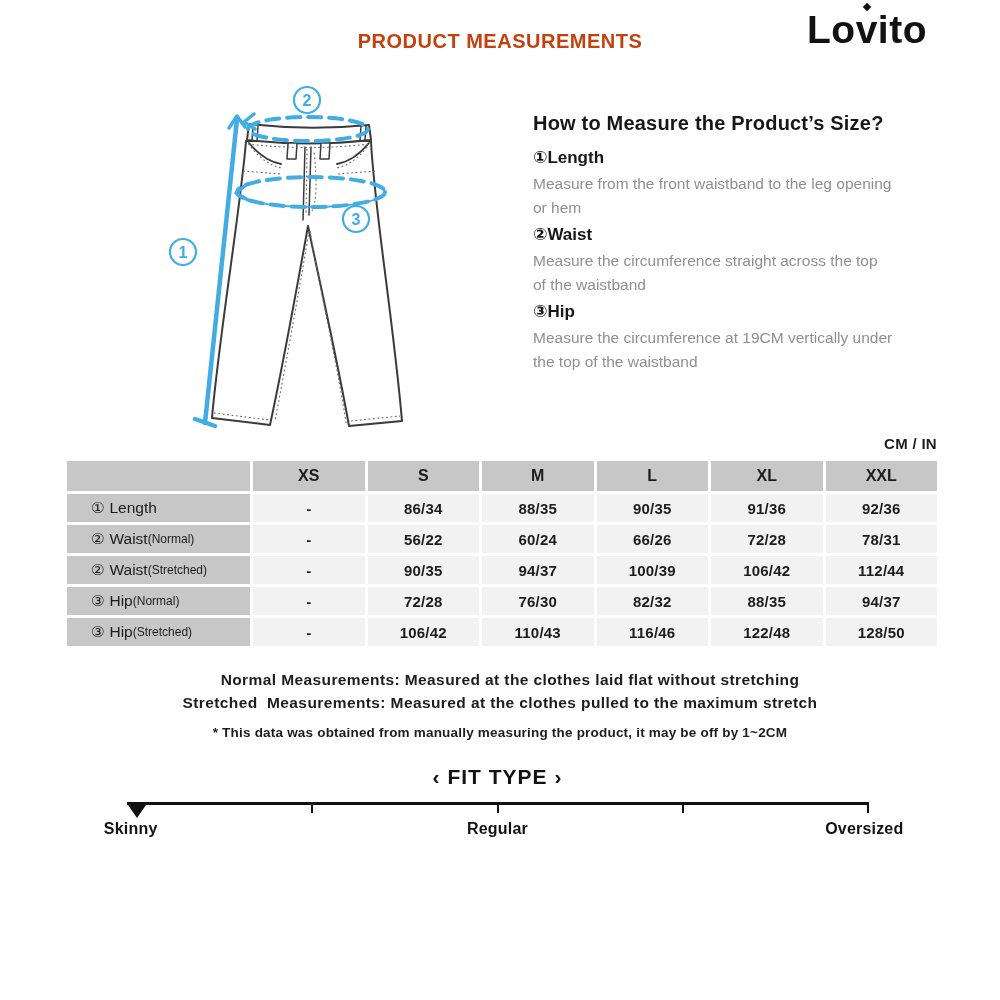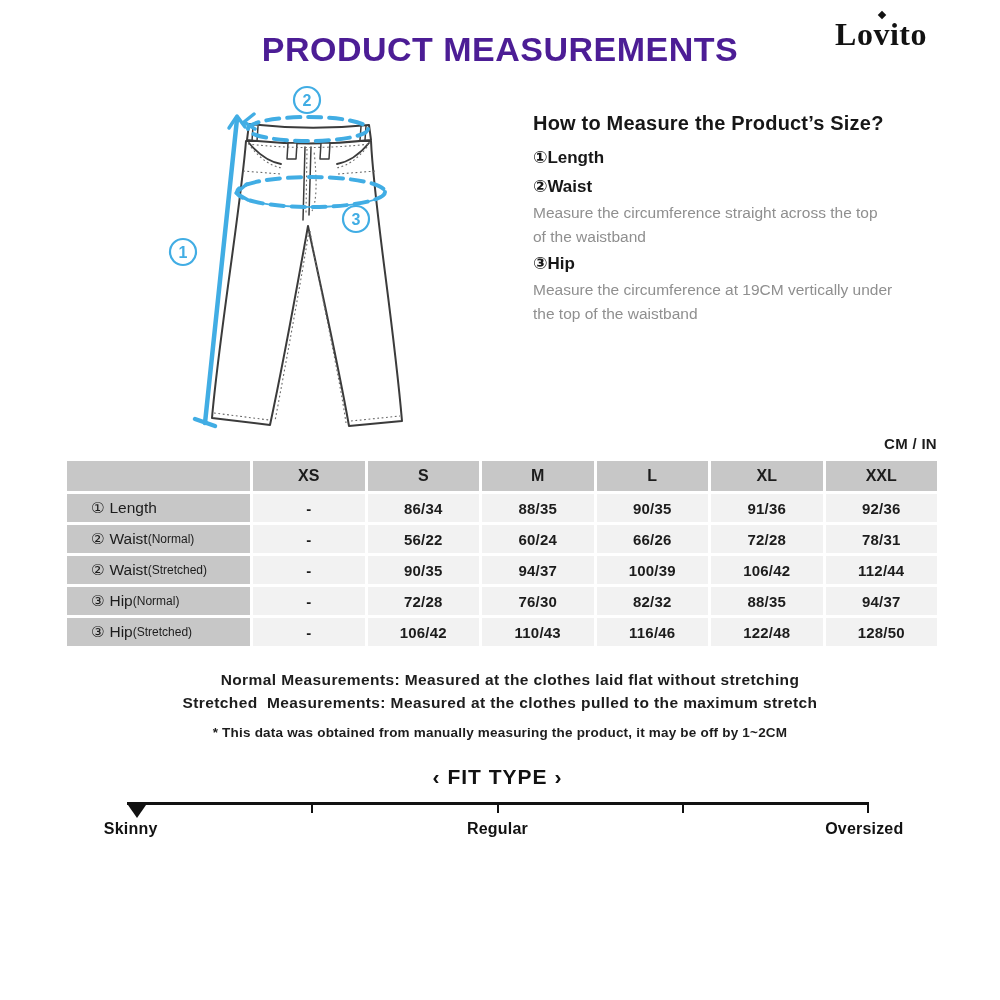--- a/index.html
+++ b/index.html
@@ -3,25 +3,25 @@
 <meta charset="utf-8">
 <style>
   html,body{margin:0;padding:0;background:#fff;}
   .canvas{
     position:relative;width:1000px;height:1000px;background:#ffffff;overflow:hidden;
     font-family:"Liberation Sans","DejaVu Sans",sans-serif;color:#1c1c1c;
   }
   
   .page-title{
     position:absolute;top:30px;left:0;right:0;text-align:center;
-    font-size:34px;font-weight:800;letter-spacing:.5px;color:#4c1d95;
+    font-size:20px;font-weight:800;letter-spacing:.5px;color:#c2410c;
   }
   .brand-logo{
-    position:absolute;top:16px;right:73px;font-size:32px;font-weight:800;
-    letter-spacing:.5px;color:#121212;display:flex;font-family:Liberation Serif, serif;
+    position:absolute;top:8px;right:73px;font-size:39px;font-weight:800;
+    letter-spacing:.5px;color:#121212;display:flex;
   }
   .brand-logo .v-dot{position:relative;}
   .brand-logo .v-dot::after{
     content:"";position:absolute;left:50%;top:-4px;width:6px;height:6px;
     background:#121212;transform:translateX(-50%) rotate(45deg);
   }
   
   .pants-svg{position:absolute;left:150px;top:85px;width:300px;height:355px;}
   .pants-svg text{font-family:"Liberation Sans","DejaVu Sans",sans-serif;font-weight:bold;font-size:16px;}
   
@@ -122,20 +122,21 @@
       <text x="206" y="139.5" text-anchor="middle" fill="#41ade4">3</text>
       <circle cx="33" cy="167" r="13" fill="#ffffff" stroke="#41ade4" stroke-width="2.2"></circle>
       <text x="33" y="172.5" text-anchor="middle" fill="#41ade4">1</text>
     </g>
   </svg>
 
   <div class="howto">
     <h2 class="howto-heading">How to Measure the Product’s Size?</h2>
     <div id="howto-items">
         <div class="howto-label">①Length</div>
+        <p class="howto-desc">Measure from the front waistband to the leg opening or hem</p>
         <div class="howto-label">②Waist</div>
         <p class="howto-desc">Measure the circumference straight across the top of the waistband</p>
         <div class="howto-label">③Hip</div>
         <p class="howto-desc">Measure the circumference at 19CM vertically under the top of the waistband</p>
       </div>
   </div>
 
   <div class="unit-label">CM / IN</div>
   <div class="size-table" id="size-table">
       <div class="cell hdr"></div>

